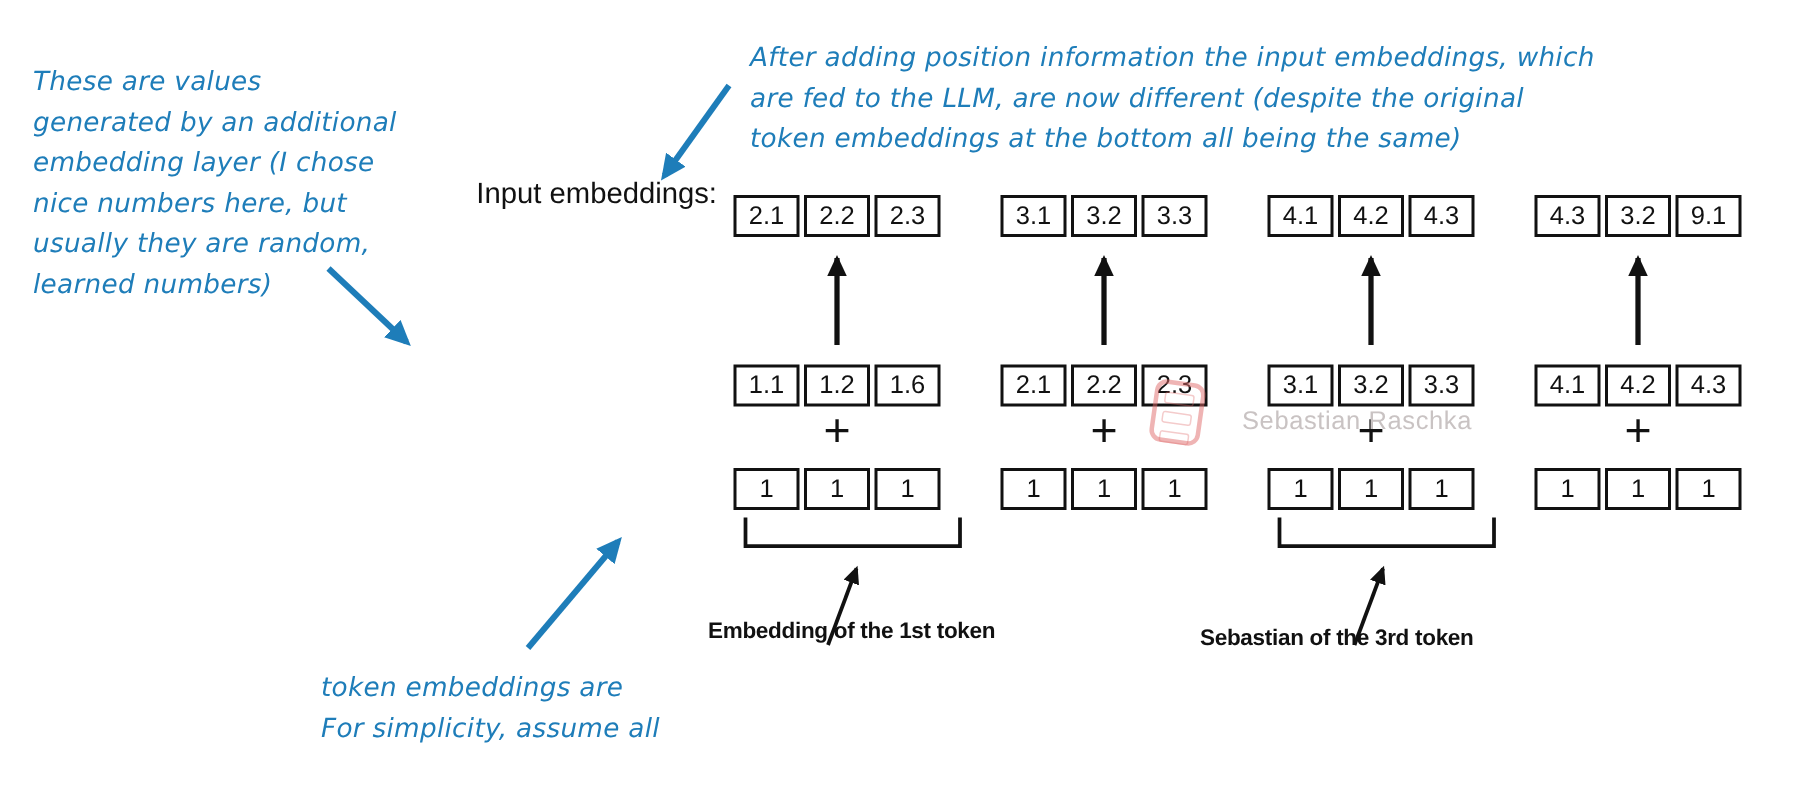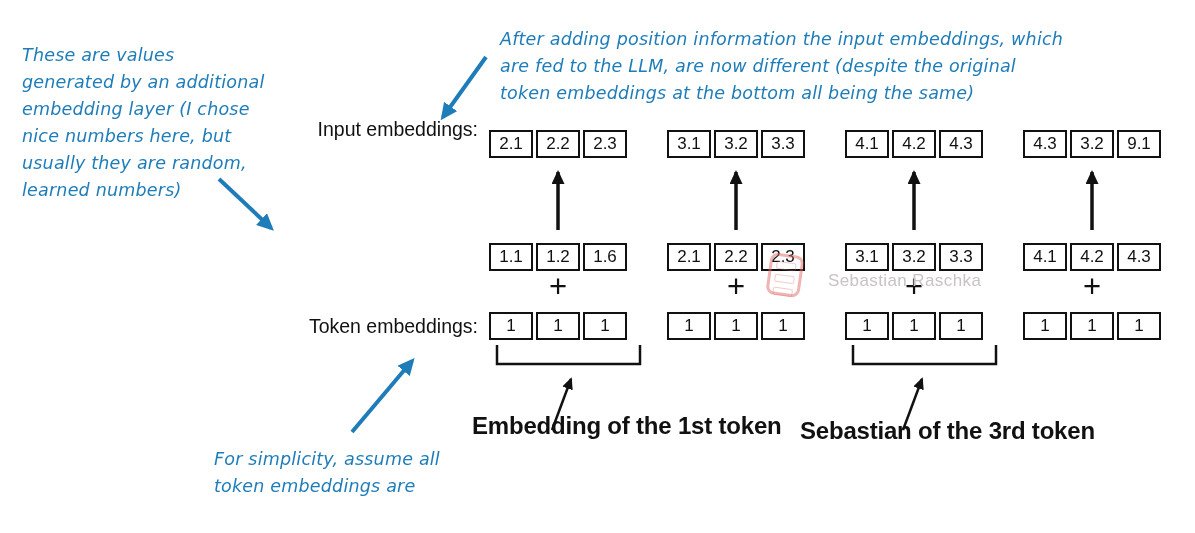--- a/index.html
+++ b/index.html
@@ -34,21 +34,21 @@
   .hand{
     position:absolute;color:var(--blue);
     font-family:"DejaVu Sans",sans-serif;font-style:italic;
     font-size:17.5px;line-height:27px;letter-spacing:.2px;white-space:nowrap;
   }
   .hand-tl{left:22px;top:42px;}
   .hand-tr{left:500px;top:26px;}
   .hand-b{left:214px;top:446px;}
   
   .caption{
-    position:absolute;font-weight:bold;font-size:24px;color:var(--ink);
+    position:absolute;font-weight:bold;font-size:15px;color:var(--ink);
     letter-spacing:-0.2px;white-space:nowrap;
   }
   .caption-1{left:472px;top:412px;}
   .caption-2{left:800px;top:417px;}
   
   .stamp{
     position:absolute;left:768px;top:254px;width:34px;height:42px;
     border:3px solid var(--wm-red);border-radius:8px;transform:rotate(8deg);
     box-sizing:border-box;
   }
@@ -78,22 +78,22 @@
     <div>learned numbers)</div>
   </div>
 
   <div class="hand hand-tr">
     <div>After adding position information the input embeddings, which</div>
     <div>are fed to the LLM, are now different (despite the original</div>
     <div>token embeddings at the bottom all being the same)</div>
   </div>
 
   <div class="hand hand-b">
+    <div>token embeddings are</div>
     <div>For simplicity, assume all</div>
-    <div>token embeddings are</div>
   </div>
 
   <div class="row-label" style="top:115px">Input embeddings:</div>
   <div class="groups" style="top:130px" id="groups-input">
       <div class="group">
         <div class="box">2.1</div>
         <div class="box">2.2</div>
         <div class="box">2.3</div>
       </div>
       <div class="group">
@@ -136,21 +136,20 @@
       </div>
     </div>
 
   <div id="plus-row">
       <div class="plus" style="left: 538px;">+</div>
       <div class="plus" style="left: 716px;">+</div>
       <div class="plus" style="left: 894px;">+</div>
       <div class="plus" style="left: 1072px;">+</div>
     </div>
 
-  <div class="row-label" style="top:312px">Token embeddings:</div>
   <div class="groups" style="top:312px" id="groups-token">
       <div class="group">
         <div class="box">1</div>
         <div class="box">1</div>
         <div class="box">1</div>
       </div>
       <div class="group">
         <div class="box">1</div>
         <div class="box">1</div>
         <div class="box">1</div>

